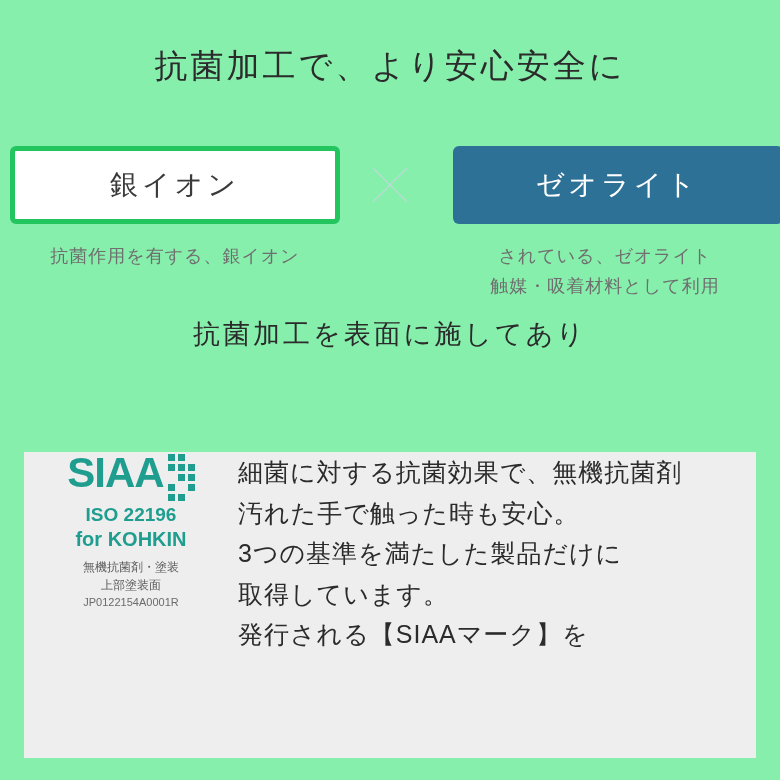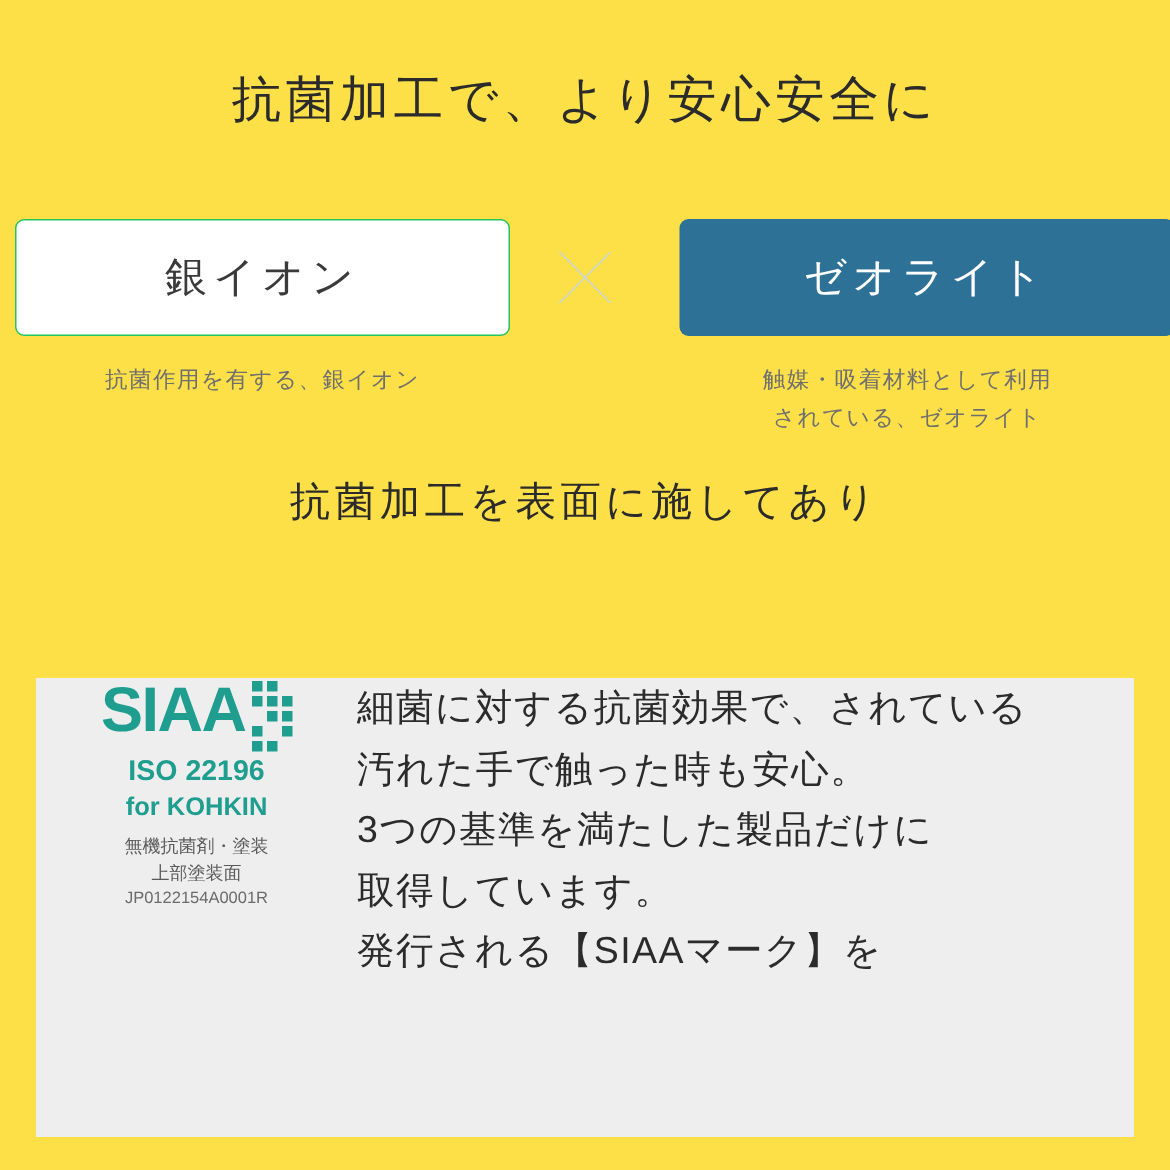--- a/index.html
+++ b/index.html
@@ -6,21 +6,21 @@
   html, body {
     width: 780px; height: 780px;
     background: #ffffff;
     font-family: "Liberation Sans", "DejaVu Sans", sans-serif;
     color: #333333;
     overflow: hidden;
   }
   .page {
     position: relative;
     width: 780px; height: 780px;
-    background: #fde047;
+    background: #86efac;
     text-decoration: underline;
   }
 
   
   .headline {
     position: absolute;
     top: 44px; left: 0; width: 780px;
     text-align: center;
     font-size: 33px;
     letter-spacing: 3px;
@@ -47,32 +47,32 @@
     width: 330px;
     height: 78px;
     display: flex;
     align-items: center;
     justify-content: center;
     border-radius: 6px;
     font-size: 28px;
     letter-spacing: 4px;
   }
   .badge-outline {
-    border: 1px solid #22c55e;
+    border: 5px solid #22c55e;
     background: #ffffff;
     color: #3a3a3a;
   }
   .badge-filled {
     background: #2d7196;
     color: #ffffff;
     margin-left: 25px;
   }
   .badge-caption {
     margin-top: 18px;
-    font-size: 15px;
+    font-size: 18px;
     line-height: 1.65;
     color: #6f6f6f;
     text-align: center;
     letter-spacing: 1px;
   }
   .cross {
     width: 70px;
     height: 78px;
     position: relative;
     flex: 0 0 auto;
@@ -138,21 +138,21 @@
   .siaa-dots i { display: block; width: 7px; height: 7px; background: #1f9e8f; }
   .siaa-dots i.off { background: transparent; }
   .siaa-iso {
     font-size: 19px;
     font-weight: bold;
     letter-spacing: 0px;
     margin-top: 3px;
     color: #1f9e8f;
   }
   .siaa-for {
-    font-size: 17px;
+    font-size: 20px;
     font-weight: bold;
     margin-top: 2px;
     color: #1f9e8f;
   }
   .siaa-sub {
     margin-top: 7px;
     font-size: 12px;
     line-height: 1.5;
     color: #5a5a5a;
   }
@@ -187,22 +187,22 @@
     </div>
 
     <div class="cross">
       <span class="a"></span>
       <span class="b"></span>
     </div>
 
     <div class="badge-col">
       <div class="badge badge-filled">ゼオライト</div>
       <div class="badge-caption">
+        <div>されている、ゼオライト</div>
         <div>触媒・吸着材料として利用</div>
-        <div>されている、ゼオライト</div>
       </div>
     </div>
 
   </div>
 
   <div class="mid-message">
     <div>抗菌加工を表面に施してあり</div>
   </div>
 
   <div class="panel">
@@ -229,21 +229,21 @@
         </span>
       </div>
       <div class="siaa-iso">ISO 22196</div>
       <div class="siaa-for">for KOHKIN</div>
       <div class="siaa-sub">無機抗菌剤・塗装</div>
       <div class="siaa-sub" style="margin-top:0">上部塗装面</div>
       <div class="siaa-code">JP0122154A0001R</div>
     </div>
 
     <div class="panel-text">
-      <div>細菌に対する抗菌効果で、されている</div>
+      <div>細菌に対する抗菌効果で、無機抗菌剤</div>
       <div>汚れた手で触った時も安心。</div>
       <div>3つの基準を満たした製品だけに</div>
       <div>取得しています。</div>
       <div>発行される【SIAAマーク】を</div>
     </div>
 
   </div>
 
 </div>
 

